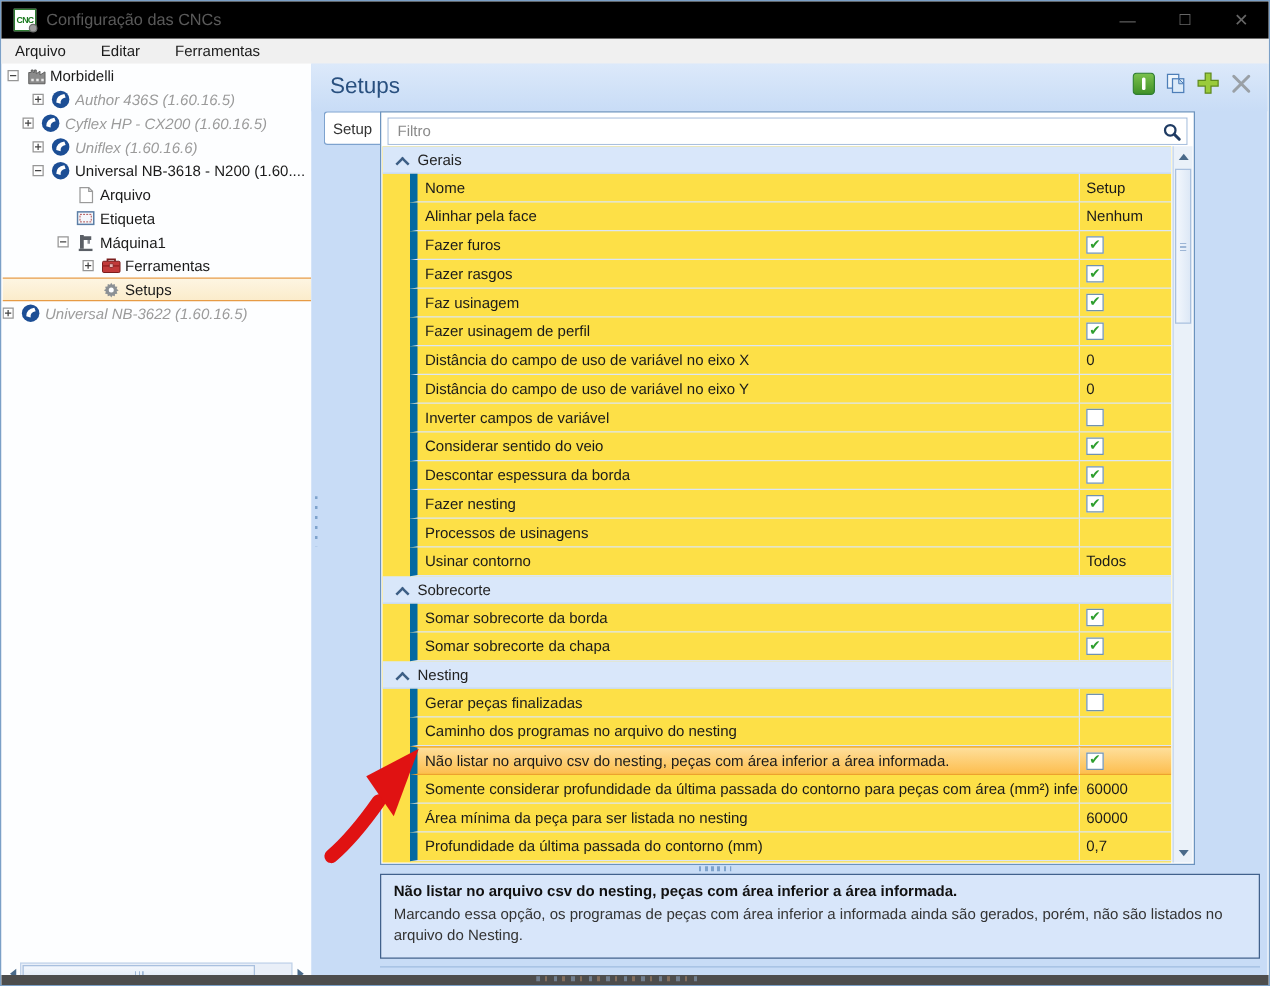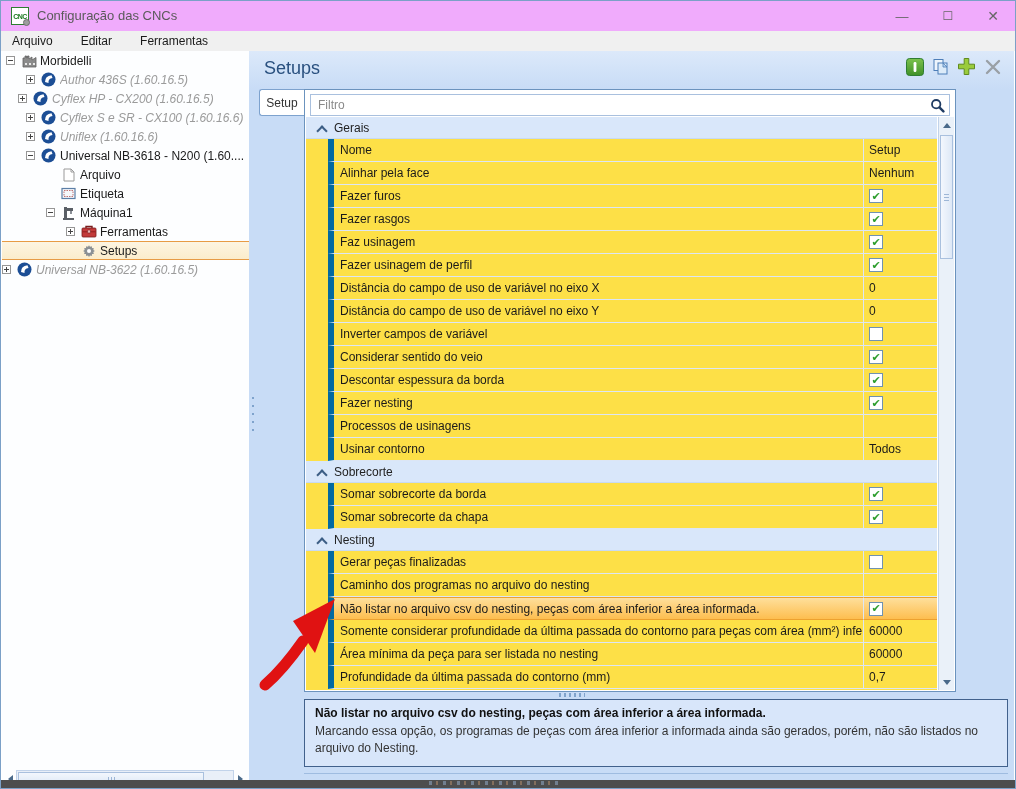--- a/index.html
+++ b/index.html
@@ -1,21 +1,21 @@
 <!DOCTYPE html>
 <html><head>
 <meta charset="utf-8">
 <style>
   html,body{margin:0;padding:0;background:#e8e8e8;}
   *{box-sizing:border-box;}
   body{font-family:"Liberation Sans","DejaVu Sans",sans-serif;}
   .window{position:relative;width:1016px;height:789px;background:#fff;border:1px solid #7ba0c7;overflow:hidden;}
 
   
-  .titlebar{position:absolute;left:0;top:0;width:100%;height:30px;background:#f0abfc;}
+  .titlebar{position:absolute;left:0;top:0;width:100%;height:30px;background:#000000;}
   .app-icon{position:absolute;left:10px;top:6px;width:18px;height:18px;border:1px solid #2e7d32;background:#fff;color:#1b7a1f;
     font-size:7px;font-weight:bold;display:flex;align-items:center;justify-content:center;letter-spacing:-0.5px;}
   .app-icon i{position:absolute;right:-2px;bottom:-2px;width:7px;height:7px;border-radius:50%;background:#9e9e9e;border:1px solid #6f6f6f;font-style:normal;}
   .win-title{position:absolute;left:36px;top:7px;font-size:13px;color:#5a5a5a;}
   .win-btn{position:absolute;top:0;width:40px;height:30px;display:flex;align-items:center;justify-content:center;color:#666;font-size:13px;cursor:default;}
   .win-btn.min{left:881px;}
   .win-btn.max{left:927px;font-size:12px;}
   .win-btn.close{left:972px;font-size:14px;}
 
   
@@ -155,30 +155,20 @@
         </div>
         <div class="tree-row dim" style="padding-left: 16px;">
           <span class="expander plus"></span>
           <span class="tree-icon">
             <svg width="15" height="15" viewBox="0 0 15 15">
               <circle cx="7.5" cy="7.5" r="7" fill="#1c4e95"></circle>
               <path d="M4,10 Q4,4 10.5,3.2 L11.5,6 Q7,6.5 7.5,11 Z" fill="#ffffff"></path>
             </svg>
           </span>
           <span class="tree-label">Cyflex HP - CX200 (1.60.16.5)</span>
-        </div>
-        <div class="tree-row dim" style="padding-left: 24px;">
-          <span class="expander plus"></span>
-          <span class="tree-icon">
-            <svg width="15" height="15" viewBox="0 0 15 15">
-              <circle cx="7.5" cy="7.5" r="7" fill="#1c4e95"></circle>
-              <path d="M4,10 Q4,4 10.5,3.2 L11.5,6 Q7,6.5 7.5,11 Z" fill="#ffffff"></path>
-            </svg>
-          </span>
-          <span class="tree-label">Cyflex S e SR - CX100 (1.60.16.6)</span>
         </div>
         <div class="tree-row dim" style="padding-left: 24px;">
           <span class="expander plus"></span>
           <span class="tree-icon">
             <svg width="15" height="15" viewBox="0 0 15 15">
               <circle cx="7.5" cy="7.5" r="7" fill="#1c4e95"></circle>
               <path d="M4,10 Q4,4 10.5,3.2 L11.5,6 Q7,6.5 7.5,11 Z" fill="#ffffff"></path>
             </svg>
           </span>
           <span class="tree-label">Uniflex (1.60.16.6)</span>

